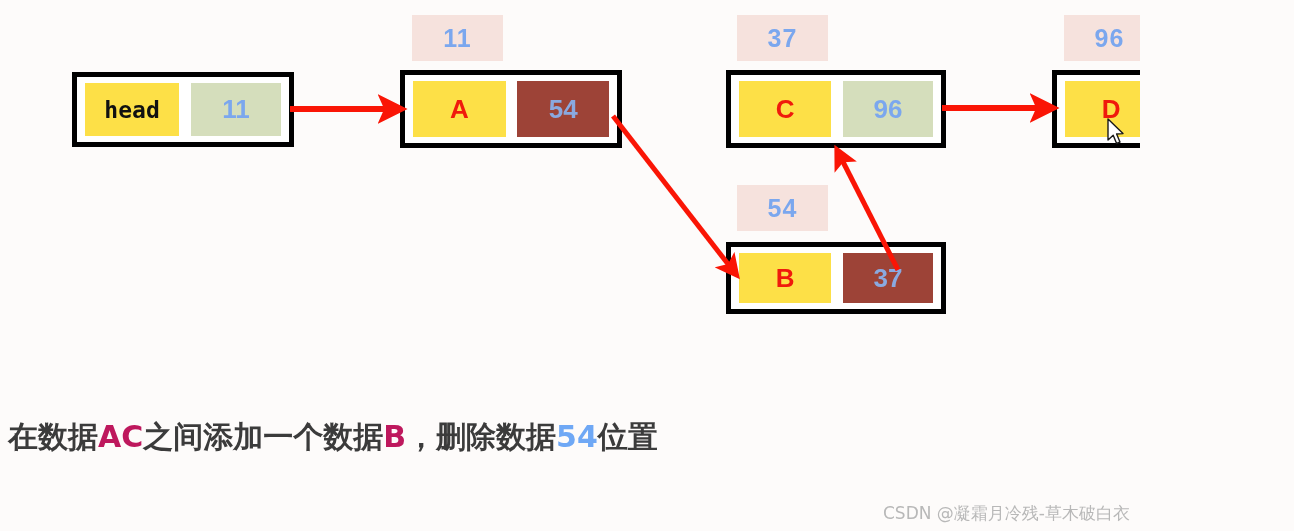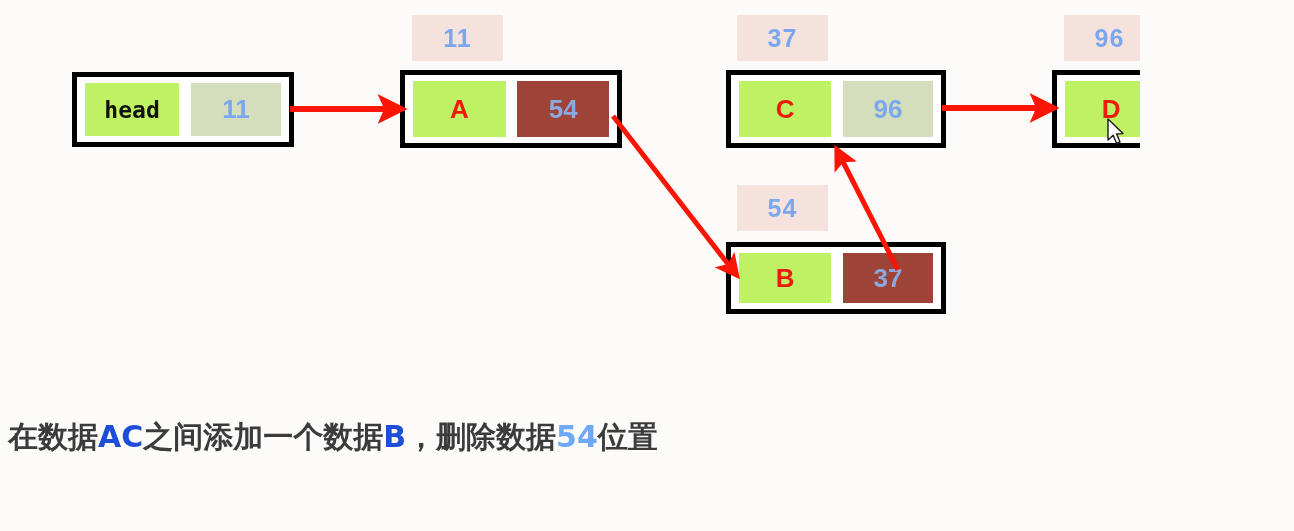--- a/index.html
+++ b/index.html
@@ -44,21 +44,21 @@
     height: 100%;
     display: flex;
     align-items: center;
     justify-content: center;
     font-family: "Liberation Sans", sans-serif;
     font-weight: bold;
     font-size: 26px;
     box-sizing: border-box;
   }
   .cell-data {
-    background: #bef264;
+    background: #fde047;
     color: #f01a0c;
   }
   .cell-data.head-label {
     color: #111111;
     font-family: "DejaVu Sans Mono", monospace;
     font-size: 23px;
   }
   .cell-next {
     background: #d5debc;
     color: #7ba7ee;
@@ -90,21 +90,21 @@
   .caption {
     position: absolute;
     left: 8px;
     font-family: "DejaVu Sans", "Liberation Sans", sans-serif;
     font-weight: bold;
     font-size: 30px;
     color: #3b3b3b;
     white-space: nowrap;
     letter-spacing: 0px;
   }
-  .caption .hl-red { color: #1d4ed8; }
+  .caption .hl-red { color: #be185d; }
   .caption .hl-blue { color: #6fa8f5; }
 
   
   #watermark {
     position: absolute;
     right: 10px;
     bottom: 6px;
     font-family: "DejaVu Sans", "Liberation Sans", sans-serif;
     font-size: 17px;
     color: #b8b8b8;
@@ -178,14 +178,15 @@
 
   <svg id="cursor" viewBox="0 0 20 30" xmlns="http://www.w3.org/2000/svg">
     <path d="M1,1 L1,22 L6.2,17.2 L9.6,25.5 L13,24 L9.6,16 L16,15.6 Z" fill="#ffffff" stroke="#1a1a1a" stroke-width="1.4" stroke-linejoin="round"></path>
   </svg>
 
   <div class="caption" style="top:417px;">
     <span>在数据</span><span class="hl-red">AC</span><span>之间添加一个数据</span><span class="hl-red">B</span><span>，删除数据</span><span class="hl-blue">54</span><span>位置</span>
   </div>
 
 
+  <div id="watermark">CSDN @凝霜月冷残-草木破白衣</div>
 
 </div>
 
 </body></html>

